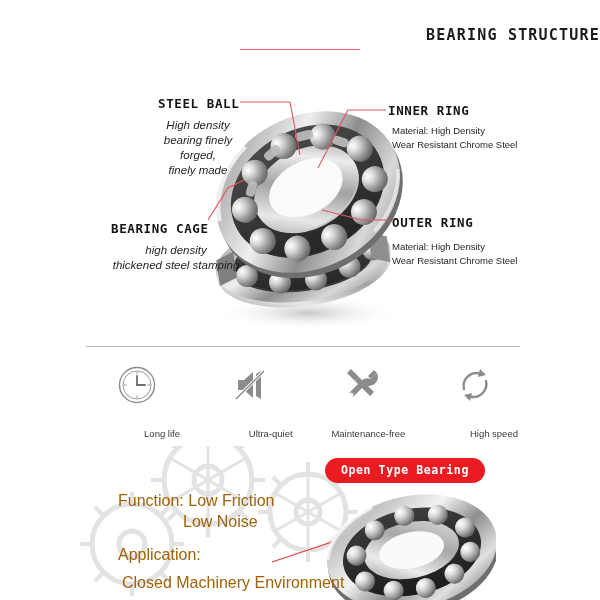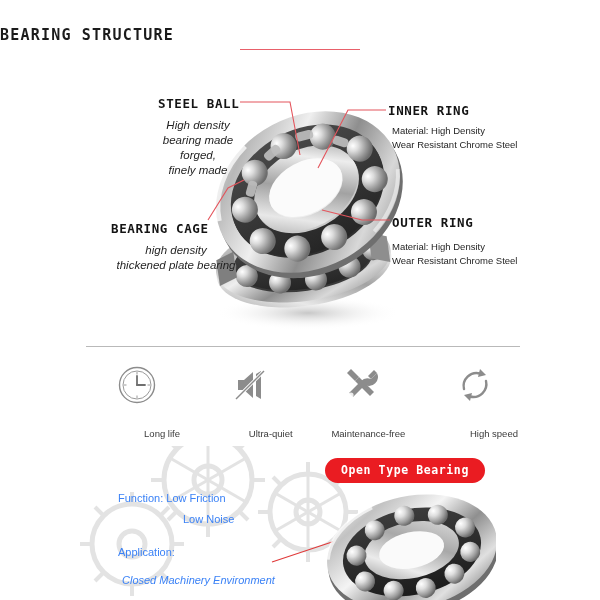--- a/index.html
+++ b/index.html
@@ -23,21 +23,21 @@
     background: #ffffff;
     overflow: hidden;
   }
 
   
   .title-wrap {
     position: absolute;
     left: 0;
     top: 26px;
     width: 600px;
-    text-align: left;
+    text-align: right;
   }
   .title-text {
     display: inline-block;
     font-family: "DejaVu Sans Mono", monospace;
     font-size: 15px;
     font-weight: bold;
     letter-spacing: 1.2px;
     color: #1b1b1b;
     padding-bottom: 3px;
   }
@@ -174,28 +174,28 @@
   .bottom-photo {
     position: absolute;
     left: 322px;
     top: 44px;
     width: 186px;
     height: 120px;
   }
   .spec {
     position: absolute;
     font-family: "Liberation Sans", sans-serif;
-    color: #3b82f6;
+    color: #a16207;
     white-space: nowrap;
-    font-size: 11px;
+    font-size: 16px;
   }
   #spec-function  { left: 118px; top: 46px; }
   #spec-function2 { left: 183px; top: 67px; }
   #spec-app       { left: 118px; top: 100px; }
-  #spec-app2      { left: 122px; top: 128px; font-style: italic; }
+  #spec-app2      { left: 122px; top: 128px; }
 </style>
 </head>
 <body>
 
 <div id="page">
 
   <div class="title-wrap">
     <span class="title-text">BEARING STRUCTURE</span>
     <span class="title-rule"></span>
   </div>
@@ -303,29 +303,29 @@
         <path d="M 240 42 L 290 42 L 300 95"></path>
         <path d="M 386 50 L 348 50 L 318 108"></path>
         <path d="M 390 160 L 362 160 L 322 150"></path>
         <path d="M 208 160 L 228 128 L 244 120"></path>
       </g>
     </svg>
 
     <div class="label-head" id="lbl-steel-ball">STEEL BALL</div>
     <div class="label-body ctr" id="txt-steel-ball">
       <span>High density</span><br>
-      <span>bearing made</span><br>
+      <span>bearing finely</span><br>
       <span>forged,</span><br>
       <span>finely made</span>
     </div>
 
     <div class="label-head" id="lbl-bearing-cage">BEARING CAGE</div>
     <div class="label-body ctr" id="txt-bearing-cage">
       <span>high density</span><br>
-      <span>thickened plate bearing</span><br>
+      <span>thickened steel stamping</span><br>
     </div>
 
     <div class="label-head" id="lbl-inner-ring">INNER RING</div>
     <div class="label-body small rgt" id="txt-inner-ring">
       <span>Material: High Density</span><br>
       <span>Wear Resistant Chrome Steel</span>
     </div>
 
     <div class="label-head" id="lbl-outer-ring">OUTER RING</div>
     <div class="label-body small rgt" id="txt-outer-ring">

